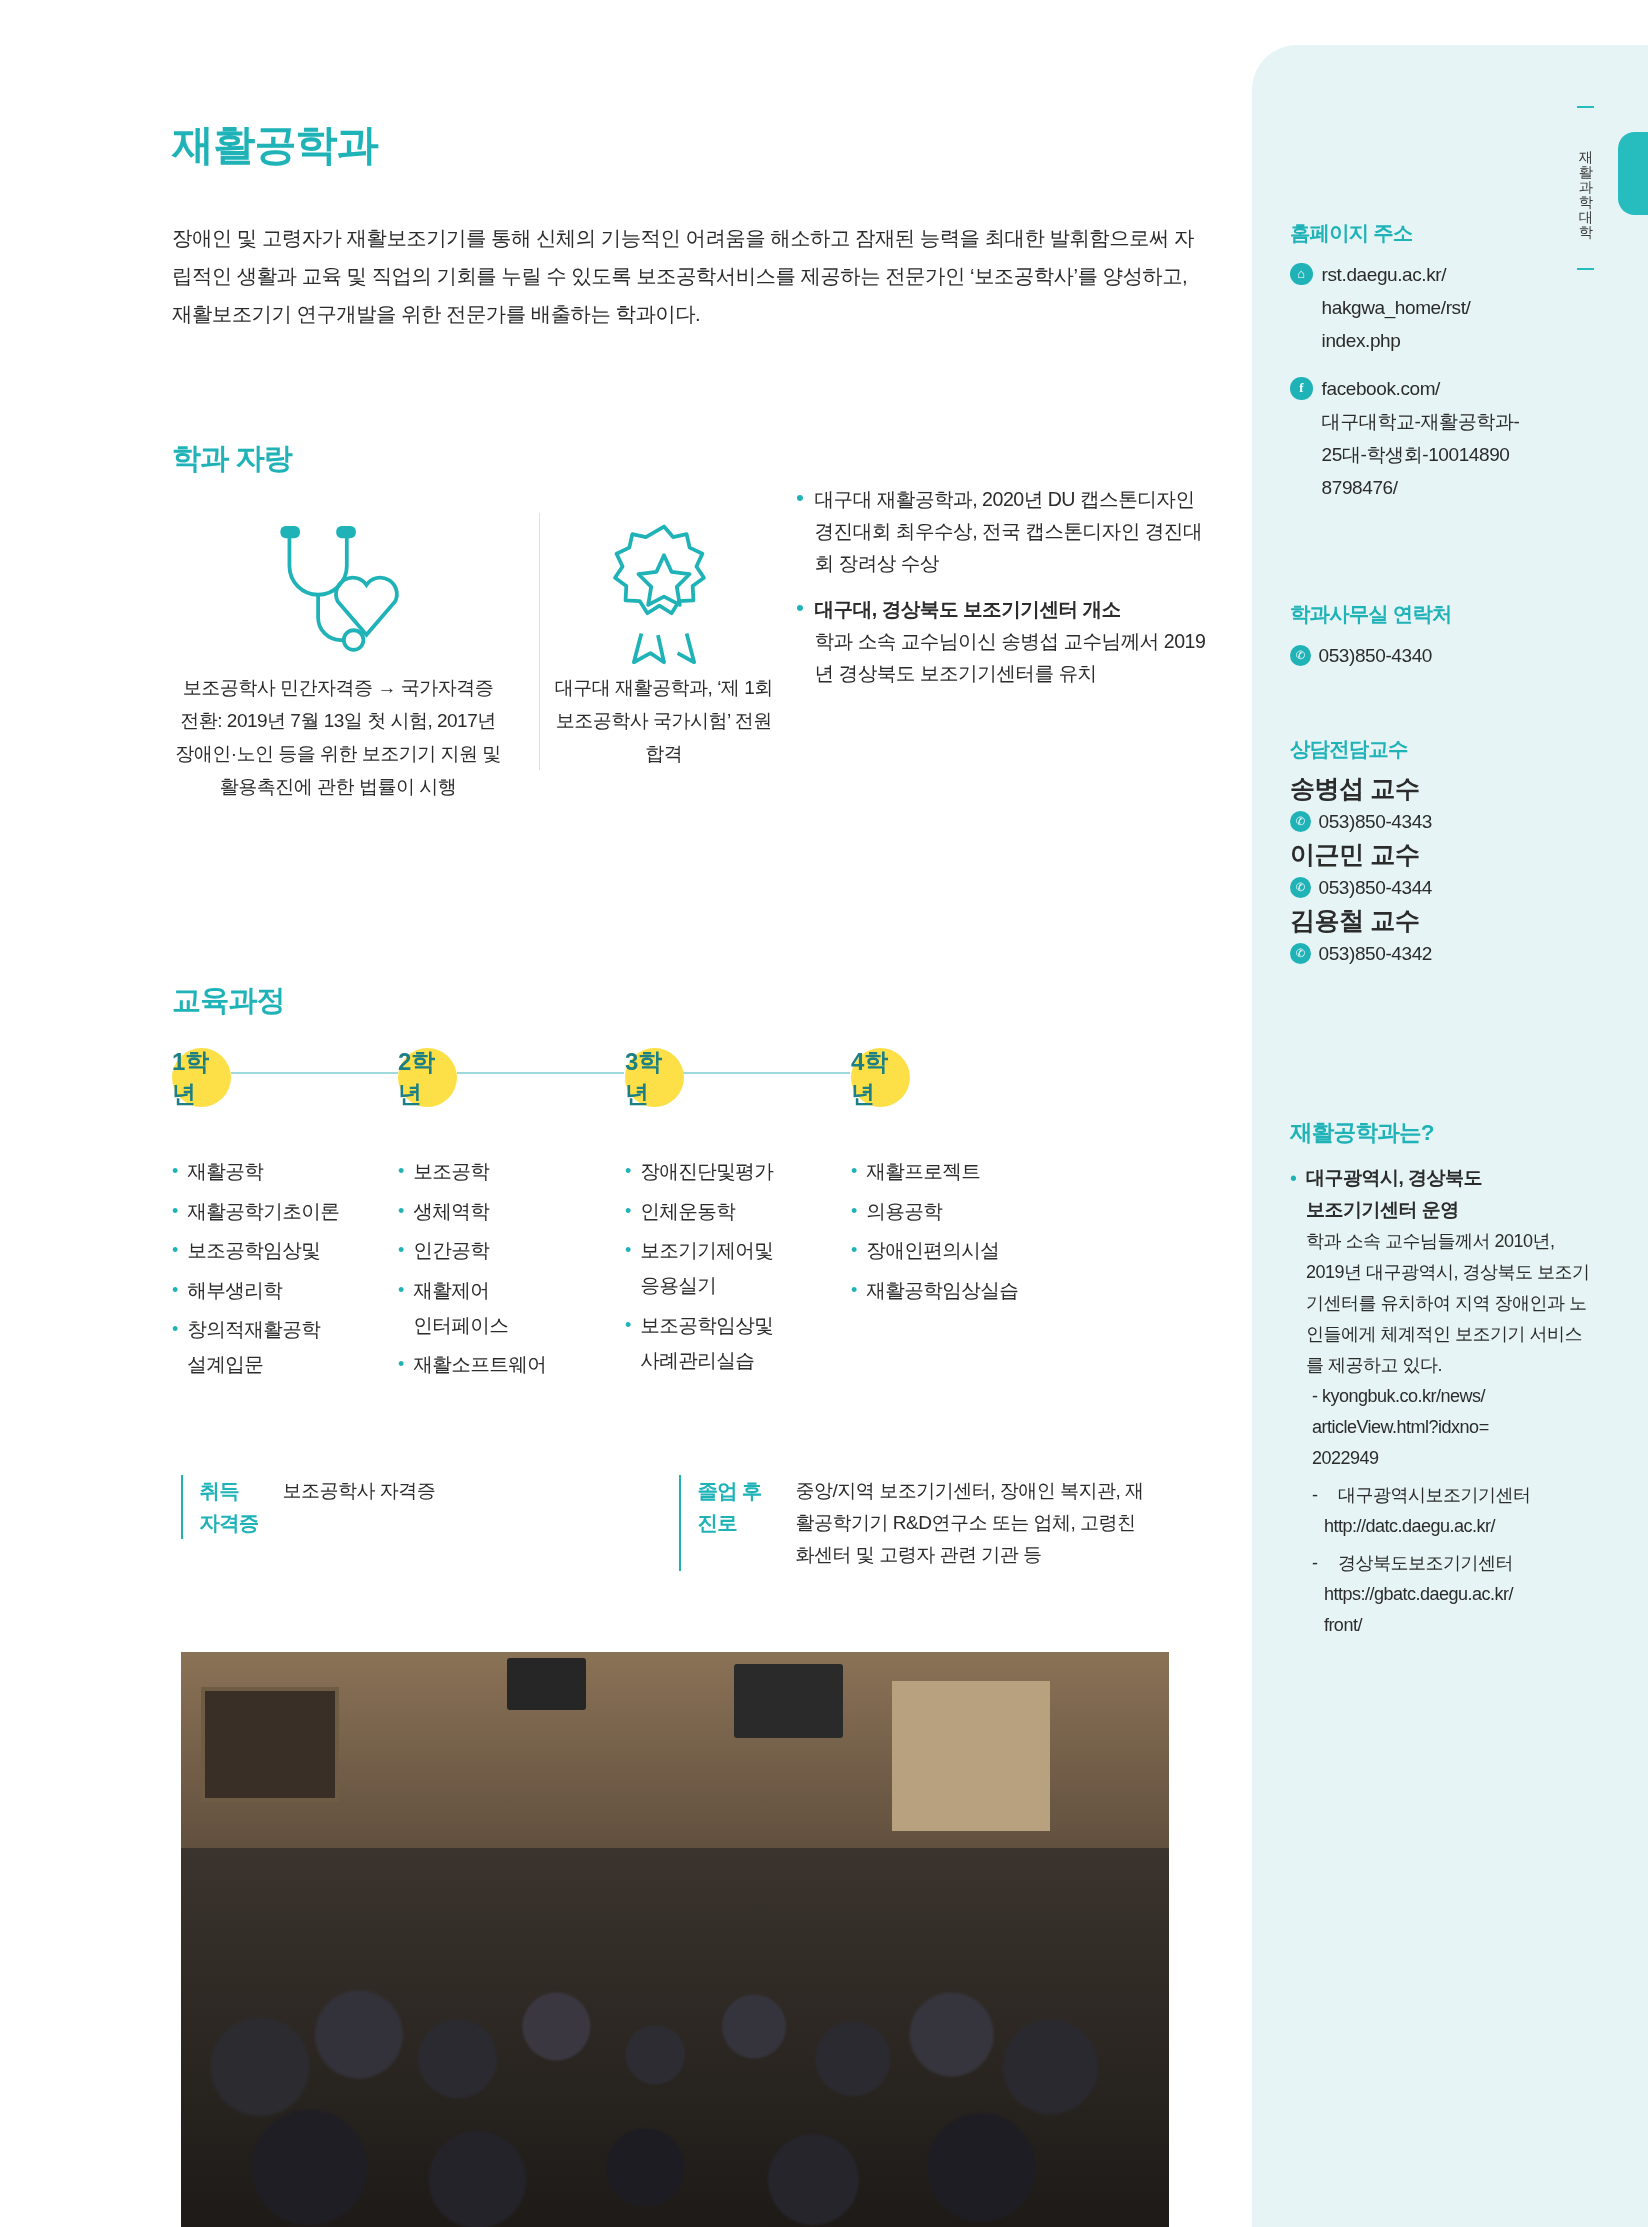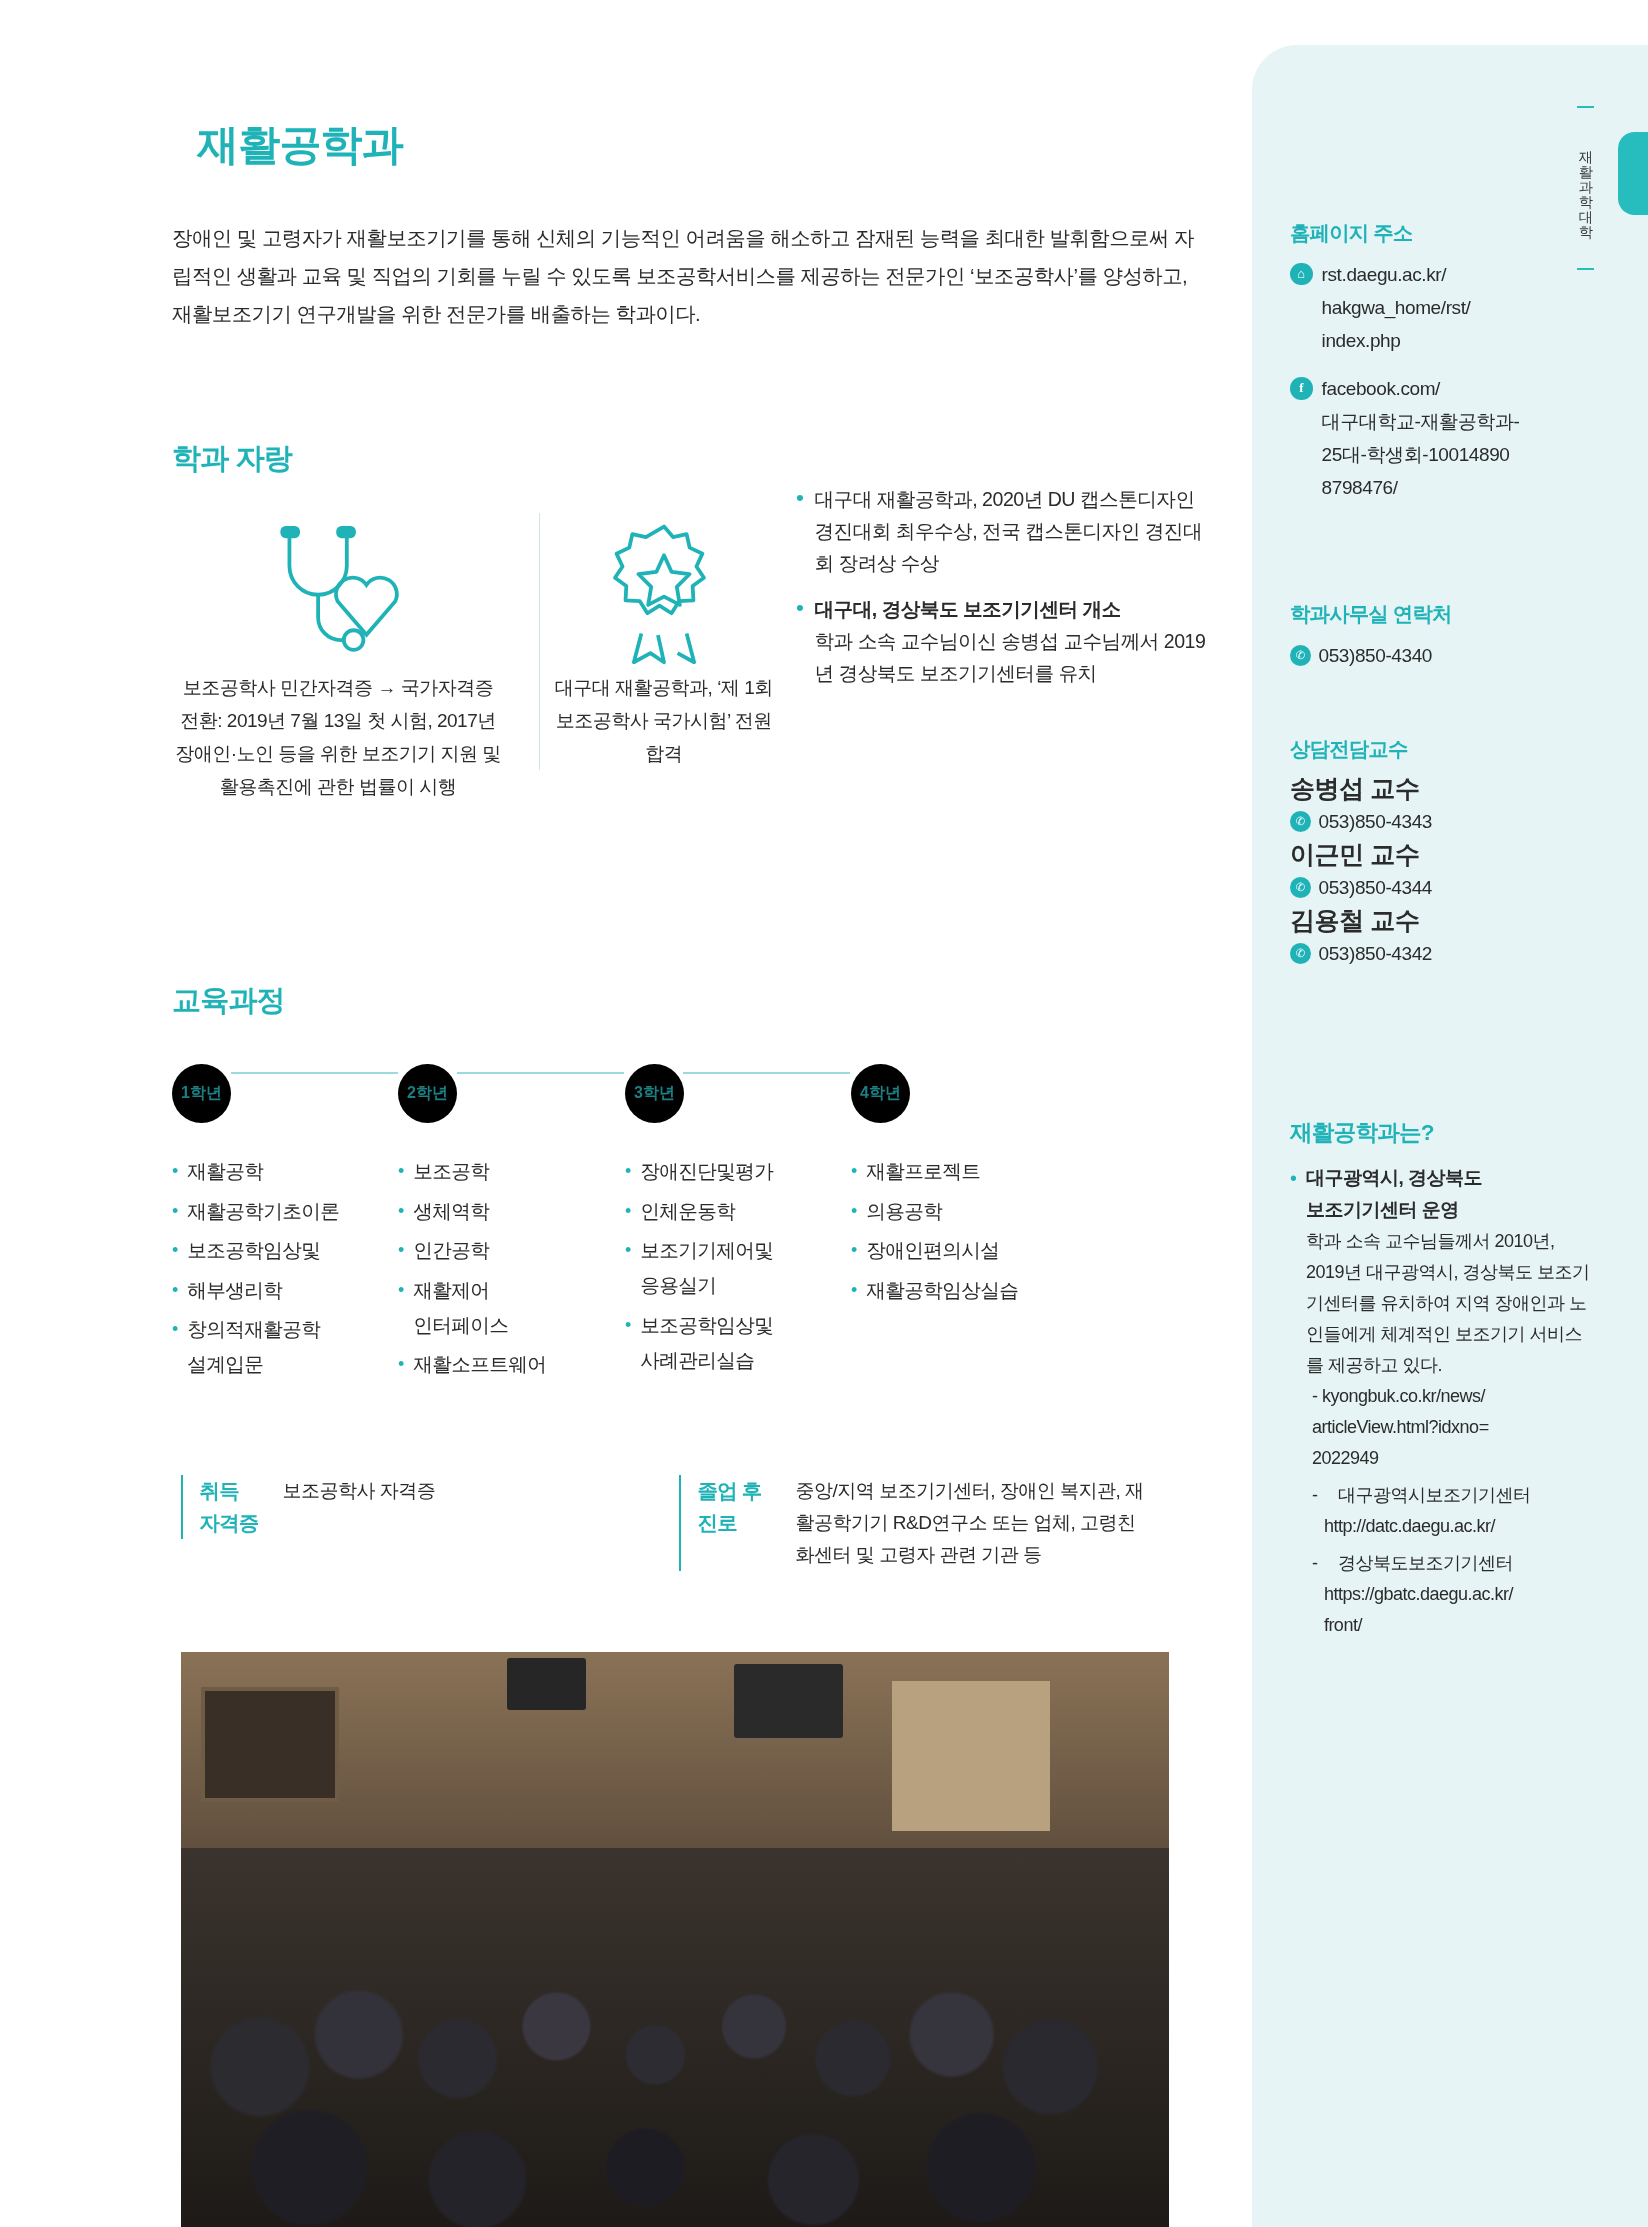--- a/index.html
+++ b/index.html
@@ -65,21 +65,20 @@
     z-index: 4;
   }
 
   .dept-title {
     position:absolute;
     left: 172px; top: 117px;
     font-size: 42px;
     font-weight: bold;
     color: #1fb3b8;
     letter-spacing: -0.8px;
-    margin-left: 25px;
   }
   .dept-intro {
     position:absolute;
     left: 172px; top: 219px;
     width: 1033px;
     font-size: 20.4px;
     line-height: 38px;
     color: #2b2b2b;
     letter-spacing: -0.5px;
   }
@@ -119,25 +118,25 @@
     font-size: 19.6px; line-height: 32px; letter-spacing:-0.5px; color:#2b2b2b;
   }
   .bullet-text .strong { font-weight: bold; display:block; }
 
   
   #timeline { position:absolute; left: 172px; top: 1048px; width: 890px; height: 53px; }
   .tl-line {
     position:absolute; top: 24px; height: 1.5px; background:#9ed9dc;
   }
   .grade-circle {
-    position:absolute; top: 16px;
+    position:absolute; top: 0;
     width: 59px; height: 59px; border-radius: 50%;
-    background:#000000;
+    background:#fde047;
     display:flex; align-items:center; justify-content:center;
-    font-size: 16px; color:#1b7f84; font-weight: bold;
+    font-size: 24px; color:#1b7f84; font-weight: bold;
   }
   .grade-col {
     position:absolute;
     width: 226px;
   }
   .course-item {
     display:flex; margin-bottom: 4.5px;
   }
   .course-dot { color:#1fb3b8; font-size:18px; line-height:35px; margin-right:9px; }
   .course-label { font-size: 19.6px; line-height: 35px; letter-spacing:-0.6px; color:#2b2b2b; }

